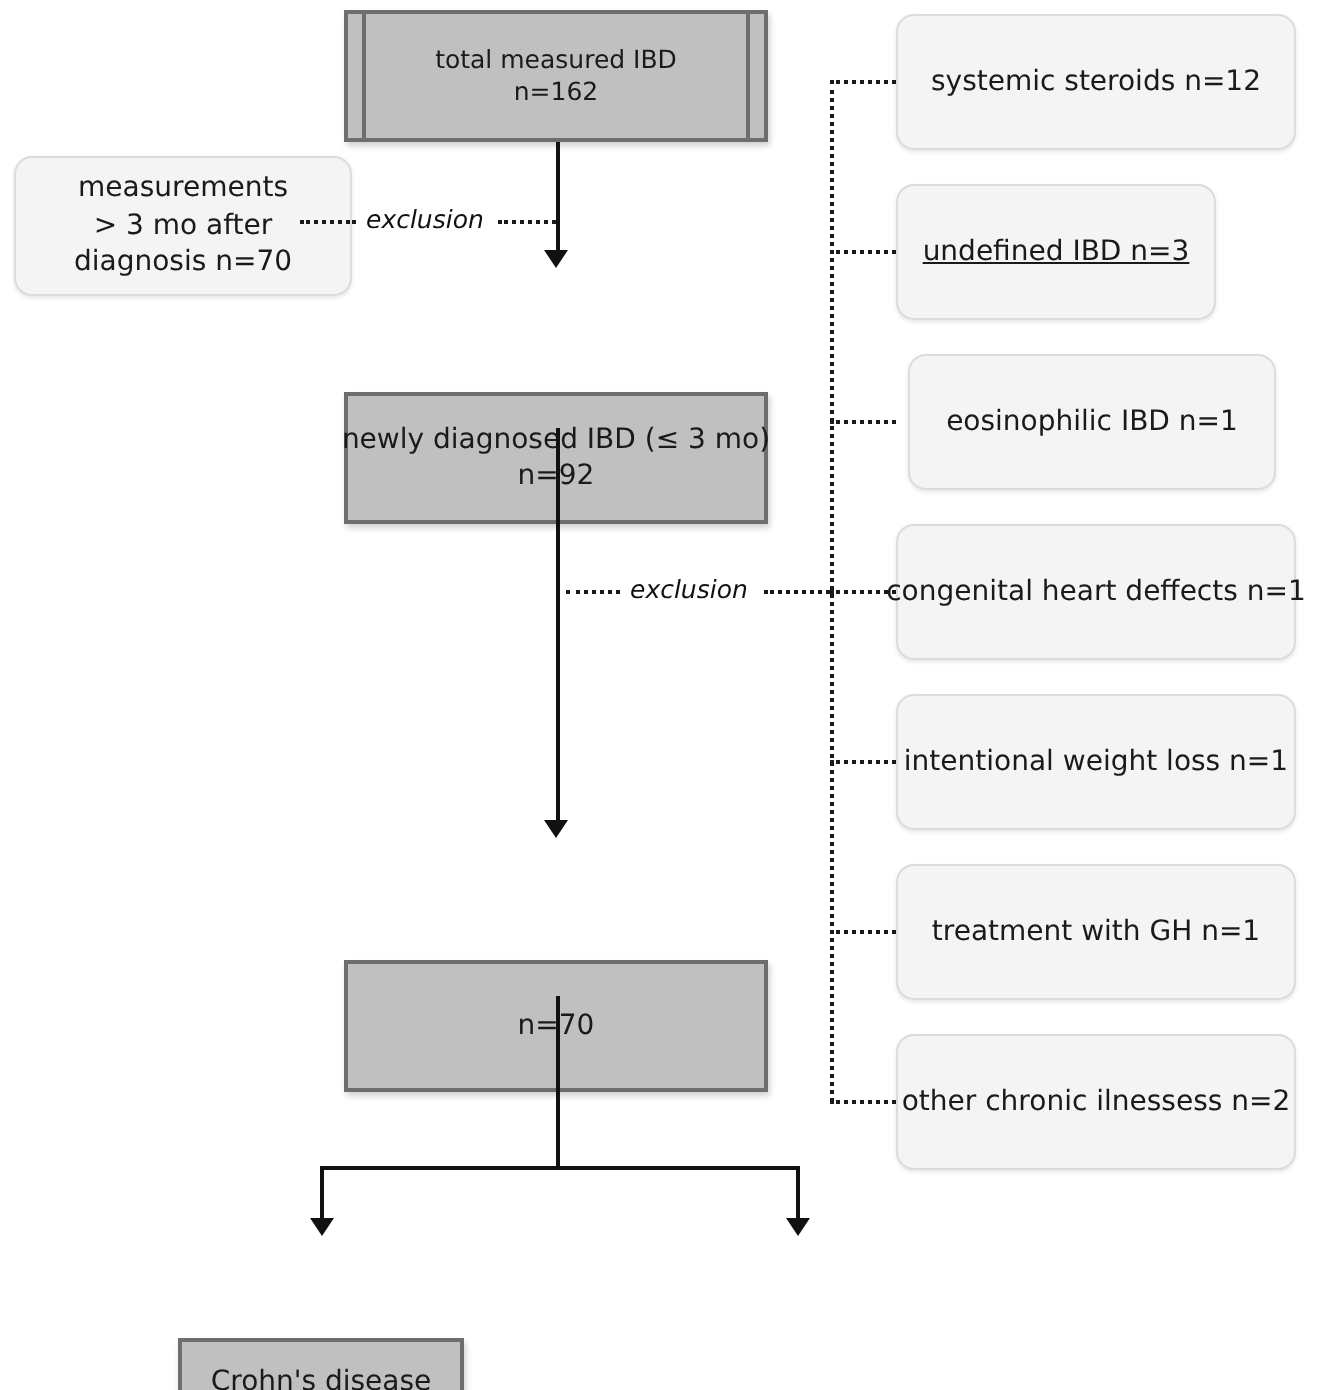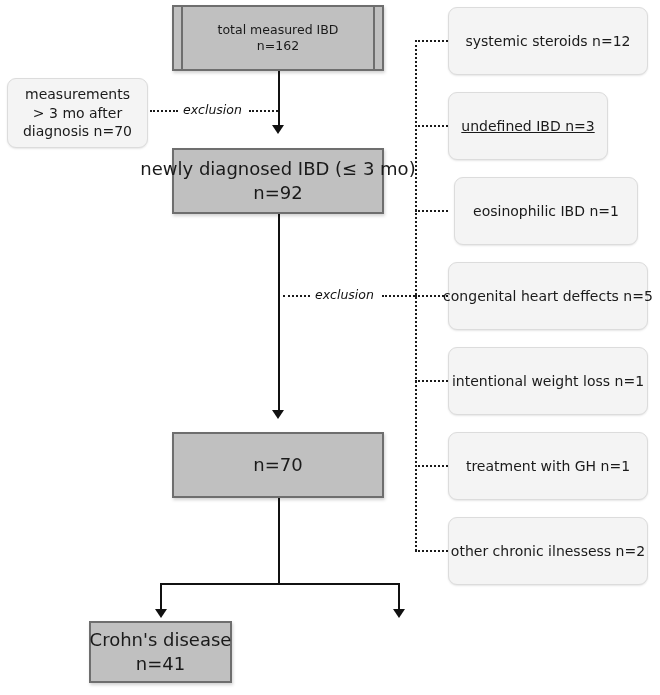--- a/index.html
+++ b/index.html
@@ -26,22 +26,23 @@
     text-align:center;
     color:#1a1a1a;
     line-height:1.32;
   }
   .node .ln{display:block;white-space:nowrap;}
 
   
   .main-box{
     background:#c0c0c0;
     border:2px solid #6e6e6e;
-    font-size:18px;
+    font-size:14px;
     box-shadow:1px 2px 3px rgba(0,0,0,0.18);
+    margin-top:48px;
   }
 
   
   .proc-box{
     background:#c0c0c0;
     border:2px solid #6e6e6e;
     font-size:12.5px;
     box-shadow:1px 2px 3px rgba(0,0,0,0.18);
   }
   .proc-box .bar{
@@ -109,21 +110,21 @@
 
 <div id="canvas">
 
   <div class="node proc-box" style="left:172px; top:5px; width:212px; height:66px;">
     <span class="bar left"></span>
     <span class="bar right"></span>
     <span class="ln">total measured IBD</span>
     <span class="ln">n=162</span>
   </div>
 
-  <div class="node soft-box" style="left:7px; top:78px; width:141px; height:70px;">
+  <div class="node soft-box" style="left:7px; top:78px; width:169px; height:70px;">
     <span class="ln">measurements</span>
     <span class="ln">&gt; 3 mo after</span>
     <span class="ln">diagnosis n=70</span>
   </div>
 
   <div class="dot-h" style="left:150px; top:110px; width:28px;"></div>
   <div class="excl-label" style="left:178px; top:102px;">exclusion</div>
   <div class="dot-h" style="left:249px; top:110px; width:29px;"></div>
 
   <div class="vline" style="left:278px; top:71px; height:56px;"></div>
@@ -174,21 +175,21 @@
 
   <div class="node soft-box" style="left:448px; top:92px; width:160px; height:68px;text-decoration:underline;">
     <span class="ln">undefined IBD n=3</span>
   </div>
 
   <div class="node soft-box" style="left:454px; top:177px; width:184px; height:68px;">
     <span class="ln">eosinophilic IBD n=1</span>
   </div>
 
   <div class="node soft-box" style="left:448px; top:262px; width:200px; height:68px;">
-    <span class="ln">congenital heart deffects n=5</span>
+    <span class="ln">congenital heart deffects n=1</span>
   </div>
 
   <div class="node soft-box" style="left:448px; top:347px; width:200px; height:68px;">
     <span class="ln">intentional weight loss n=1</span>
   </div>
 
   <div class="node soft-box" style="left:448px; top:432px; width:200px; height:68px;align-items:center;">
     <span class="ln">treatment with GH n=1</span>
   </div>
 

